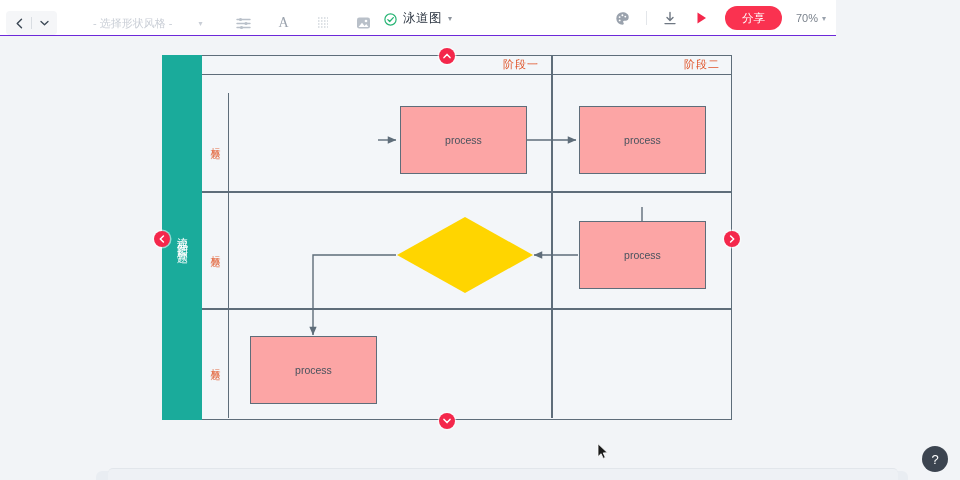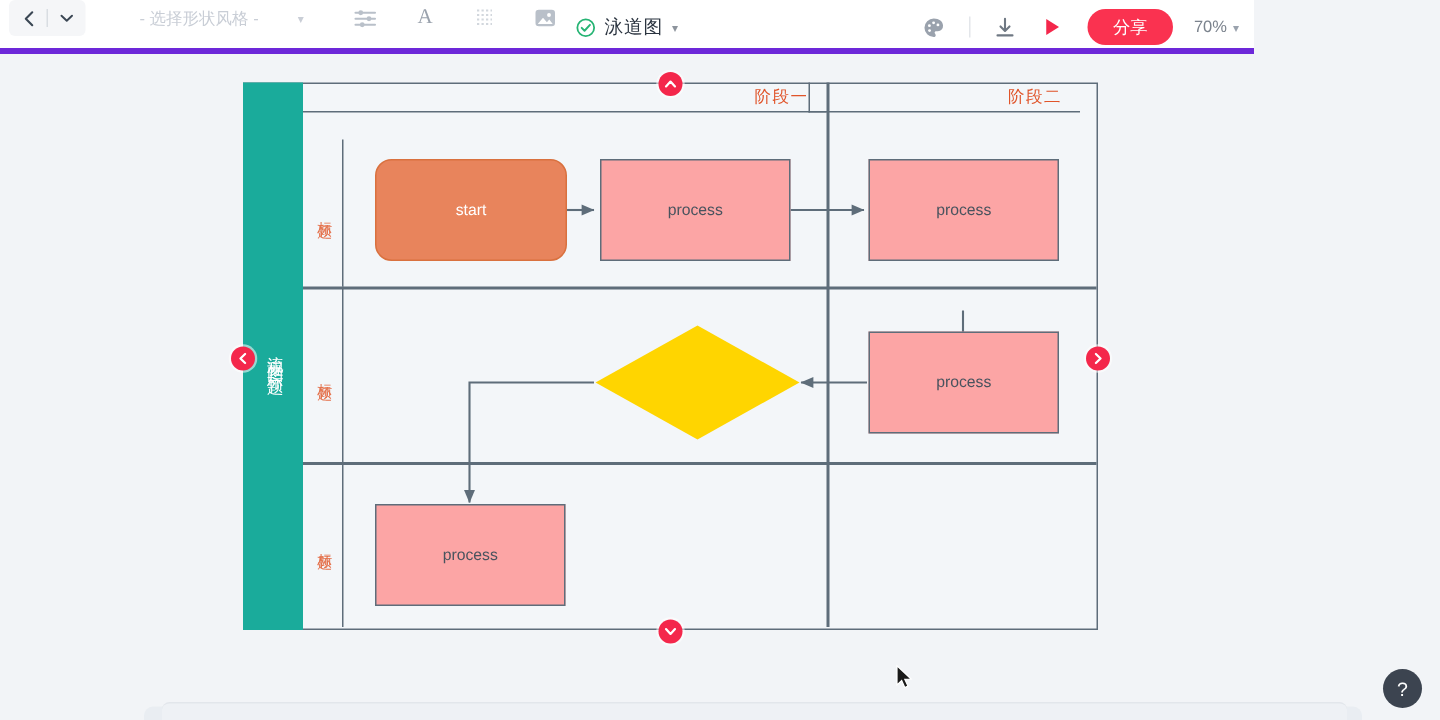--- a/index.html
+++ b/index.html
@@ -8,22 +8,22 @@
     font-family: "Liberation Sans", "DejaVu Sans", sans-serif;
     background: #f2f4f7;
     overflow: hidden;
   }
 
   
   .toolbar {
     position: absolute; left: 0; top: 0;
     width: 836px; height: 36px;
     background: #ffffff;
-    border-bottom: 4px solid #6d28d9;
-    display: flex; align-items: flex-start;
+    border-bottom: 1px solid #6d28d9;
+    display: flex; align-items: flex-end;
   }
   .tb-left { display: flex; align-items: center; padding-left: 6px; }
   .nav-group {
     display: flex; align-items: center;
     background: #f5f6f8; border-radius: 4px;
     height: 24px; padding: 0 4px;
   }
   .nav-btn {
     width: 18px; height: 20px;
     display: flex; align-items: center; justify-content: center;
@@ -358,21 +358,21 @@
   <div class="lane-frame">
     <div class="lane-bg"></div>
 
     <div class="lane-title-bar">
       <span class="lane-title-txt">流程图标题</span>
     </div>
 
     <div class="col-hdr" style="left:40px; width:349px;">
       <span class="col-hdr-txt">阶段一</span>
     </div>
-    <div class="col-hdr" style="left:377px; width:181px; border-left:1.5px solid #5e6d7a;">
+    <div class="col-hdr" style="left:389px; width:181px; border-left:1.5px solid #5e6d7a;">
       <span class="col-hdr-txt">阶段二</span>
     </div>
 
     <div class="row-hdr" style="top:38px; height:98px;">
       <span class="row-hdr-txt">标题</span>
     </div>
     <div class="row-hdr" style="top:136px; height:117px;">
       <span class="row-hdr-txt">标题</span>
     </div>
     <div class="row-hdr" style="top:253px; height:110px;">
@@ -395,23 +395,20 @@
 
     <path d="M527,104 L576,104" stroke="#5e6d7a" stroke-width="1.4" fill="none" marker-end="url(#ah)"></path>
 
     <path d="M642,171 L642,215" stroke="#5e6d7a" stroke-width="1.4" fill="none" marker-end="url(#ah)"></path>
 
     <path d="M578,219 L534,219" stroke="#5e6d7a" stroke-width="1.4" fill="none" marker-end="url(#ah)"></path>
 
     <path d="M396,219 L313,219 L313,299" stroke="#5e6d7a" stroke-width="1.4" fill="none" marker-end="url(#ah)"></path>
   </svg>
 
-  <div class="node node-start" style="left:250px; top:70px; width:128px; height:68px;">
-    <span>start</span>
-  </div>
 
   <div class="node node-proc" style="left:400px; top:70px; width:127px; height:68px;">
     <span>process</span>
   </div>
 
   <div class="node node-proc" style="left:579px; top:70px; width:127px; height:68px;">
     <span>process</span>
   </div>
 
   <div class="node node-proc" style="left:579px; top:185px; width:127px; height:68px;">

